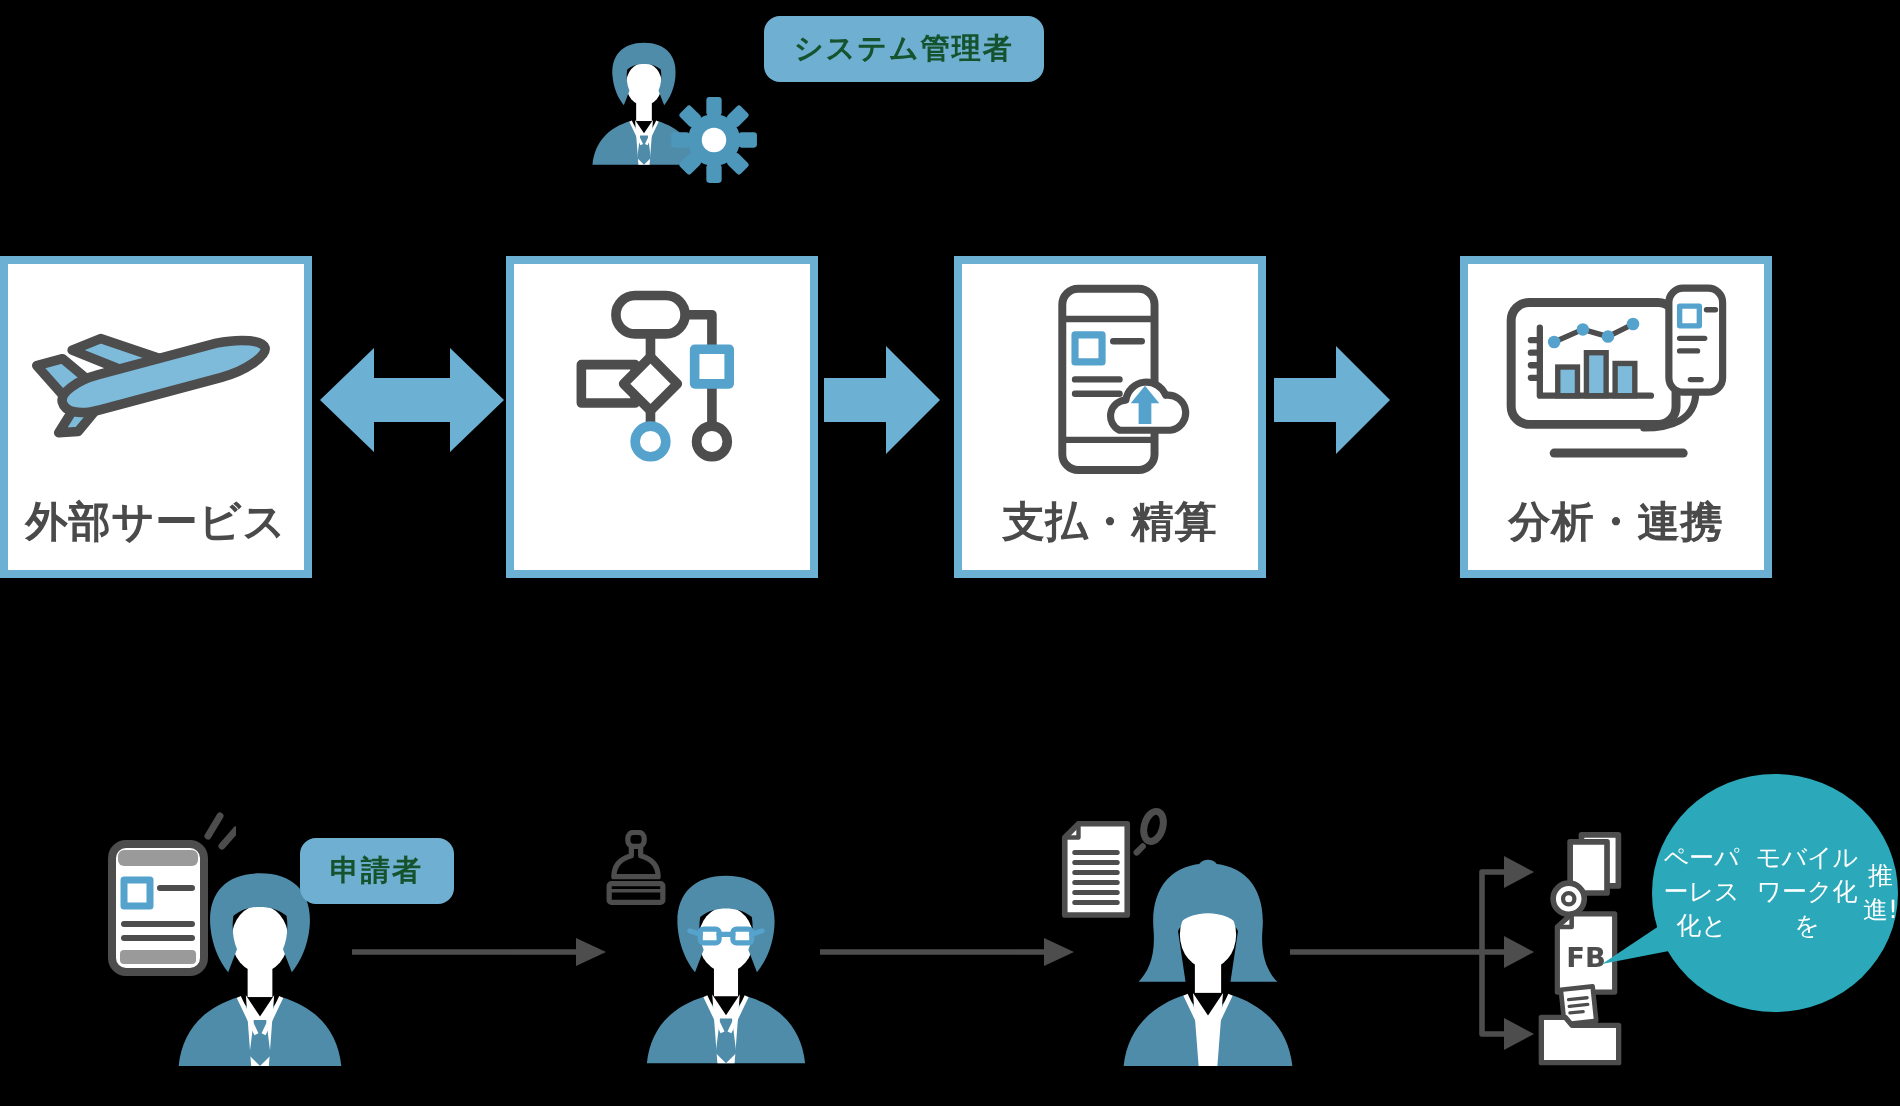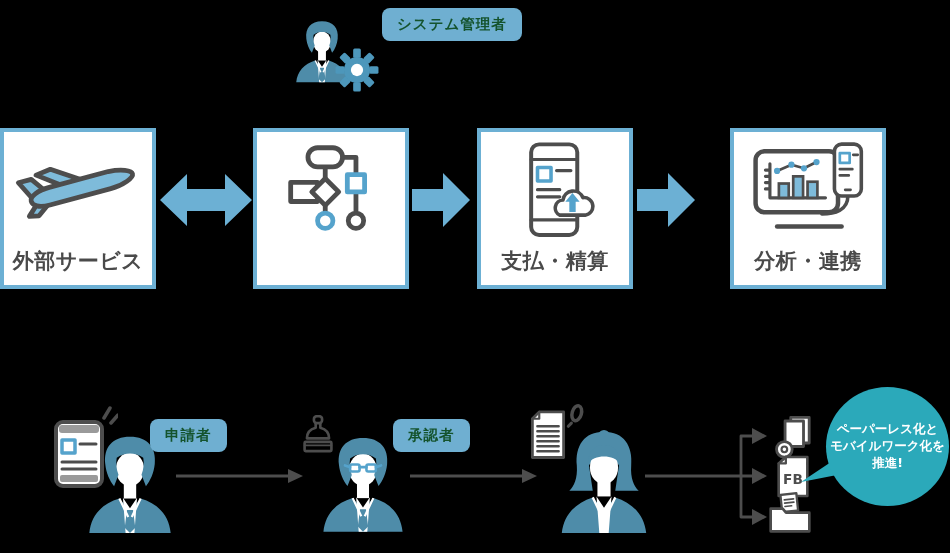--- a/index.html
+++ b/index.html
@@ -24,22 +24,22 @@
   
   .badge{
     position:absolute;display:inline-block;box-sizing:border-box;
     background:var(--label-blue,#6FAFD1);color:#14532d;font-weight:bold;
     font-size:14.5px;padding:7px 15px;border-radius:8px;letter-spacing:1px;white-space:nowrap;
   }
   
   .bubble{
     position:absolute;left:826px;top:387px;width:123px;height:119px;border-radius:50%;
     background:var(--bubble-teal,#2BA9BA);
-    display:flex;flex-direction:column;align-items:center;justify-content:center;
-    color:#fff;font-weight:bold;font-size:12.5px;line-height:1.35;text-align:center;
+    display:flex;flex-direction:row;align-items:center;justify-content:center;
+    color:#fff;font-weight:normal;font-size:12.5px;line-height:1.35;text-align:center;
   }
   
   .sg {stroke:var(--outline-gray,#4D4D4D);fill:none;stroke-linecap:round;stroke-linejoin:round;}
   .sgf{stroke:var(--outline-gray,#4D4D4D);fill:#fff;stroke-linecap:round;stroke-linejoin:round;}
   .sb {stroke:var(--mid-icon-blue,#55A3CC);fill:#fff;stroke-linecap:round;stroke-linejoin:round;}
   .sbn{stroke:var(--mid-icon-blue,#55A3CC);fill:none;stroke-linecap:round;stroke-linejoin:round;}
   .fmb{fill:var(--mid-icon-blue,#55A3CC);}
   .fg {fill:var(--outline-gray,#4D4D4D);}
   .ft {fill:var(--person-teal,#4E8CA9);}
   .facc{fill:var(--accent-blue,#6CB0D4);}
@@ -189,23 +189,20 @@
       <rect x="35" y="34" width="11" height="8" rx="2"></rect>
       <rect x="54" y="34" width="11" height="8" rx="2"></rect>
       <path d="M46 37 H54 M35 37 L29 35 M65 37 L71 35"></path>
     </g>
     <rect x="43" y="53" width="14" height="20" fill="#fff"></rect>
     <path class="ft" d="M4 112 C6 92 18 79 38 73 L50 87 L62 73 C82 79 94 92 96 112 Z"></path>
     <path d="M42 72 L50 84 L58 72 L55 112 L45 112 Z" fill="#fff"></path>
     <path class="ft" d="M46.5 86 L53.5 86 L56 106 L50 112 L44 106 Z"></path>
     <path d="M38 73 L48 94 M62 73 L52 94" stroke="#fff" stroke-width="2.5" fill="none"></path>
   </svg>
-  <div class="badge" style="left:393px;top:419px;">
-    <span>承認者</span>
-  </div>
 
   <svg class="abs" style="left:410px;top:467px;" width="128" height="18" viewBox="0 0 128 18">
     <line class="sg" stroke-width="2.8" x1="0" y1="9" x2="112" y2="9"></line>
     <polygon class="fg" points="112,2 127,9 112,16"></polygon>
   </svg>
 
   <svg class="abs" style="left:529px;top:410px;" width="38" height="50" viewBox="0 0 60 80">
     <path class="sgf" stroke-width="4.5" d="M16 3 H55 V76 H5 V14 Z"></path>
     <path class="sg" stroke-width="3.5" d="M16 3 V14 H5"></path>
     <path class="sg" stroke-width="4" d="M13 26 H47 M13 34 H47 M13 42 H47 M13 50 H47 M13 58 H47 M13 66 H47"></path>

